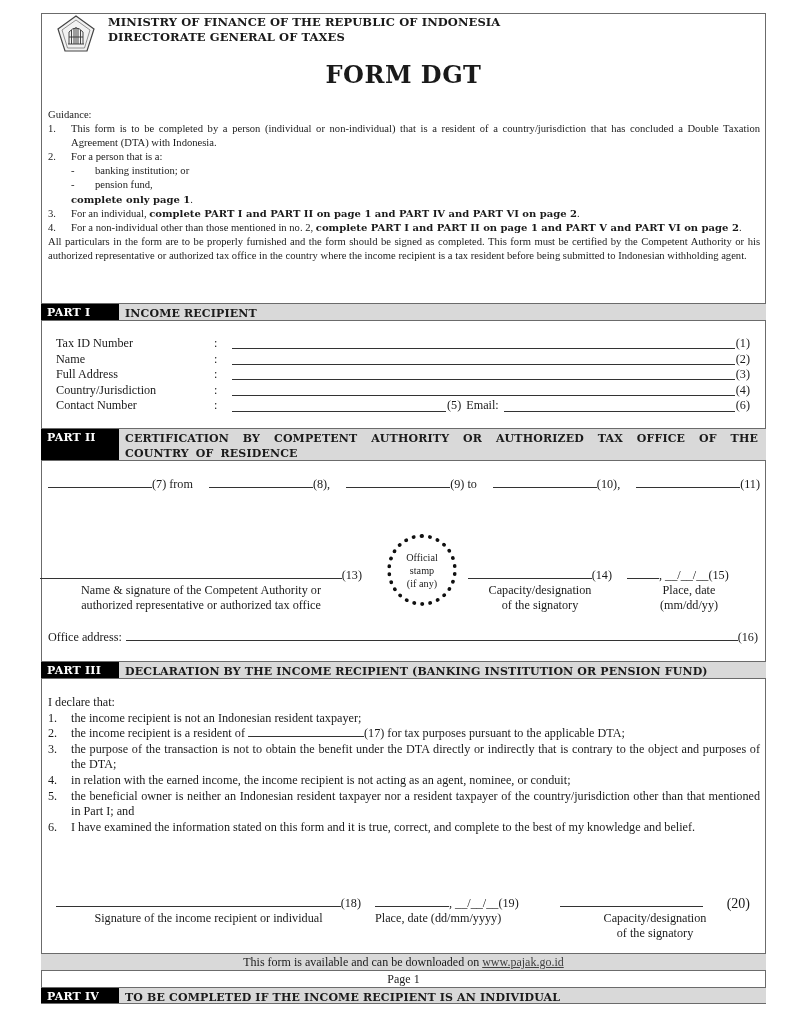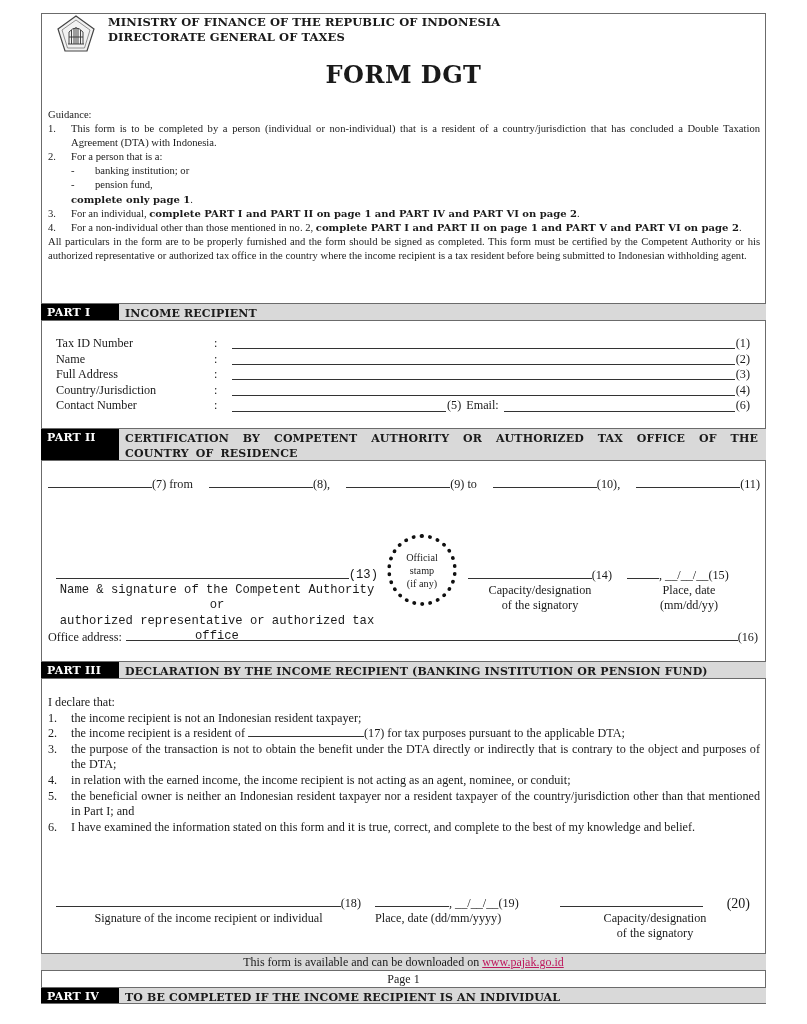--- a/index.html
+++ b/index.html
@@ -73,21 +73,21 @@
   .p3 { left: 48px; top: 695px; width: 712px; font-size: 12.2px; line-height: 15.6px; }
   .p3 .row { display: flex; }
   .p3 .num { width: 23px; flex: none; }
   .p3 .txt { flex: 1; text-align: justify; }
 
   .footer-bar {
     position: absolute; left: 41px; top: 953px; width: 725px; height: 18px;
     background: #d9d9d9; border-top: 1px solid #6b6b6b; border-bottom: 1px solid #6b6b6b;
     text-align: center; font-size: 12px; line-height: 17px;
   }
-  .footer-bar a { color: #be185d; text-decoration: underline; }
+  .footer-bar a { color: #404040; text-decoration: underline; }
   .page-num { position: absolute; left: 41px; top: 971px; width: 725px; height: 16px; text-align: center; font-size: 12px; line-height: 16px; }
 </style>
 </head>
 <body>
 
 <div class="frame"></div>
 <div class="frame-top"></div>
 
 <div class="abs logo">
   <svg width="40" height="40" viewBox="0 0 40 40">
@@ -192,21 +192,21 @@
 <div class="abs p2-text serif">
   <div style="display:flex;justify-content:space-between;white-space:nowrap;">
     <span><span class="blank" style="width:104px;"></span><span>(7) from</span></span>
     <span><span class="blank" style="width:104px;"></span><span>(8),</span></span>
     <span><span class="blank" style="width:104px;"></span><span>(9) to</span></span>
     <span><span class="blank" style="width:104px;"></span><span>(10),</span></span>
     <span><span class="blank" style="width:104px;"></span><span>(11)</span></span>
   </div>
 </div>
 
-<div class="abs serif" style="left:56px;top:568px;width:322px;font-family:Liberation Mono, monospace;">
+<div class="abs serif" style="left:40px;top:568px;width:322px;">
   <div style="display:flex;font-size:12.2px;line-height:15px;">
     <span class="sig-line" style="flex:1;"></span>
     <span>(13)</span>
   </div>
   <div class="cap">Name &amp; signature of the Competent Authority or</div>
   <div class="cap">authorized representative or authorized tax office</div>
 </div>
 
 <div class="abs stamp serif">
   <div>

